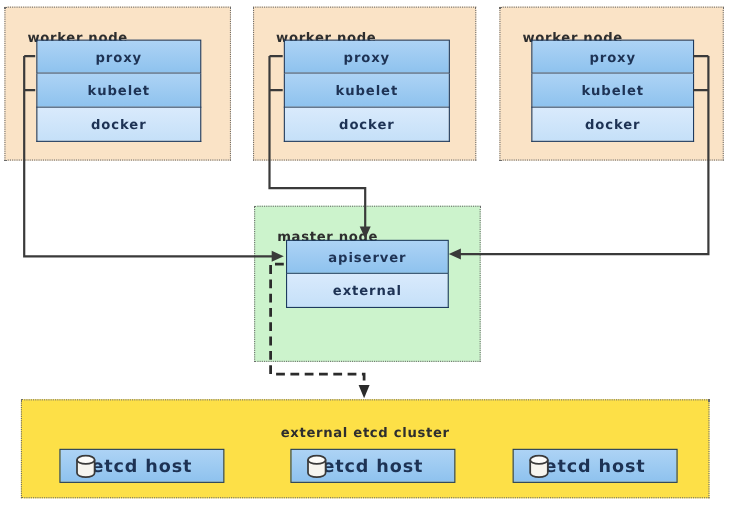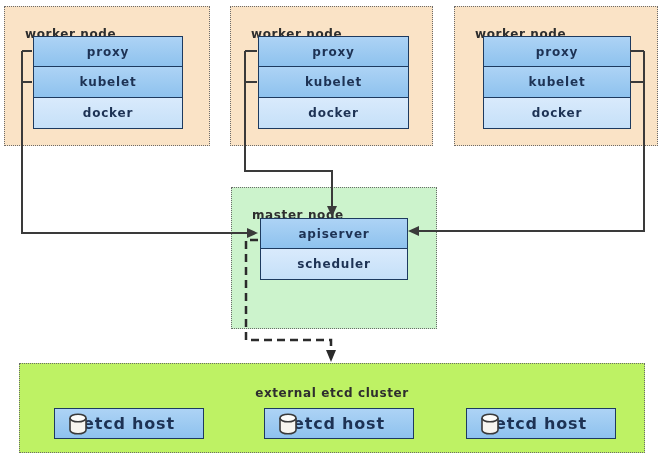--- a/index.html
+++ b/index.html
@@ -17,21 +17,21 @@
   }
   
   .container-node {
     position: absolute;
     border: 1px dotted #6b6b6b;
     box-sizing: border-box;
     z-index: 1;
   }
   .worker-bg  { background: #fae3c6; }
   .master-bg  { background: #ccf3cc; }
-  .etcd-bg    { background: #bef264; }
+  .etcd-bg    { background: #fde047; }
 
   .container-label {
     position: absolute;
     left: 20px;
     top: 8px;
     font-size: 12px;
     font-weight: bold;
     color: #2e2e2e;
     letter-spacing: 0.6px;
     white-space: nowrap;
@@ -126,21 +126,21 @@
       <div class="comp medium">proxy</div>
       <div class="comp medium">kubelet</div>
       <div class="comp light">docker</div>
     </div>
   </div>
 
   <div class="container-node master-bg" style="left:231px;top:187px;width:206px;height:142px">
     <div class="container-label">master node</div>
     <div class="stack" style="left:28px;top:30px;width:148px">
       <div class="comp medium">apiserver</div>
-      <div class="comp light">scheduler</div>
+      <div class="comp light">external</div>
     </div>
   </div>
 
   <div class="container-node etcd-bg" style="left:19px;top:363px;width:626px;height:90px">
     <div class="container-label centered" style="top:10px">external etcd cluster</div>
 
     <div class="etcd-host" style="left:34px">
       <svg class="db-icon" width="20" height="23" viewBox="0 0 20 23">
         <path d="M2,5 L2,17 A8,3.8 0 0 0 18,17 L18,5" fill="#f7f5ef" stroke="#3a3a3a" stroke-width="1.6"></path>
         <ellipse cx="10" cy="5" rx="8" ry="3.8" fill="#fdfcf9" stroke="#3a3a3a" stroke-width="1.6"></ellipse>

